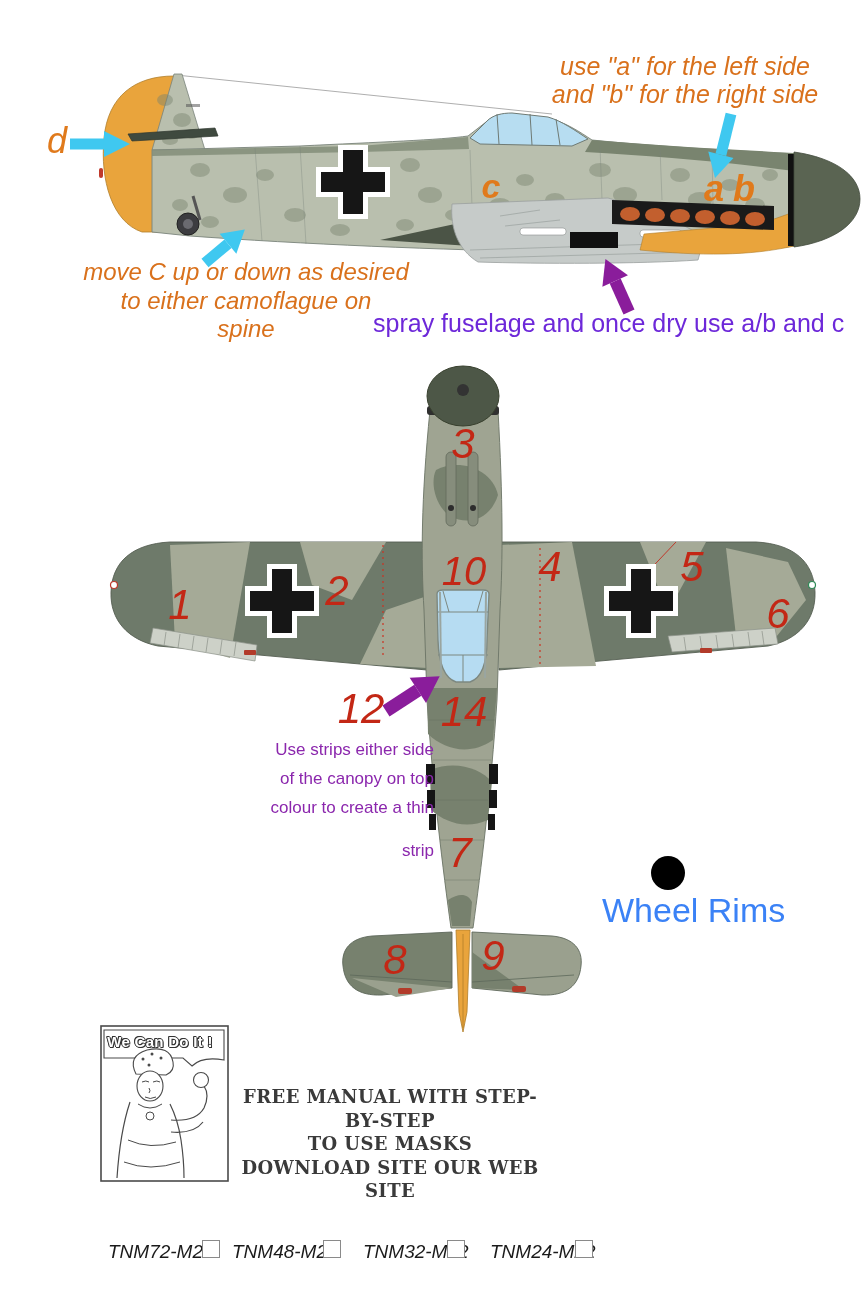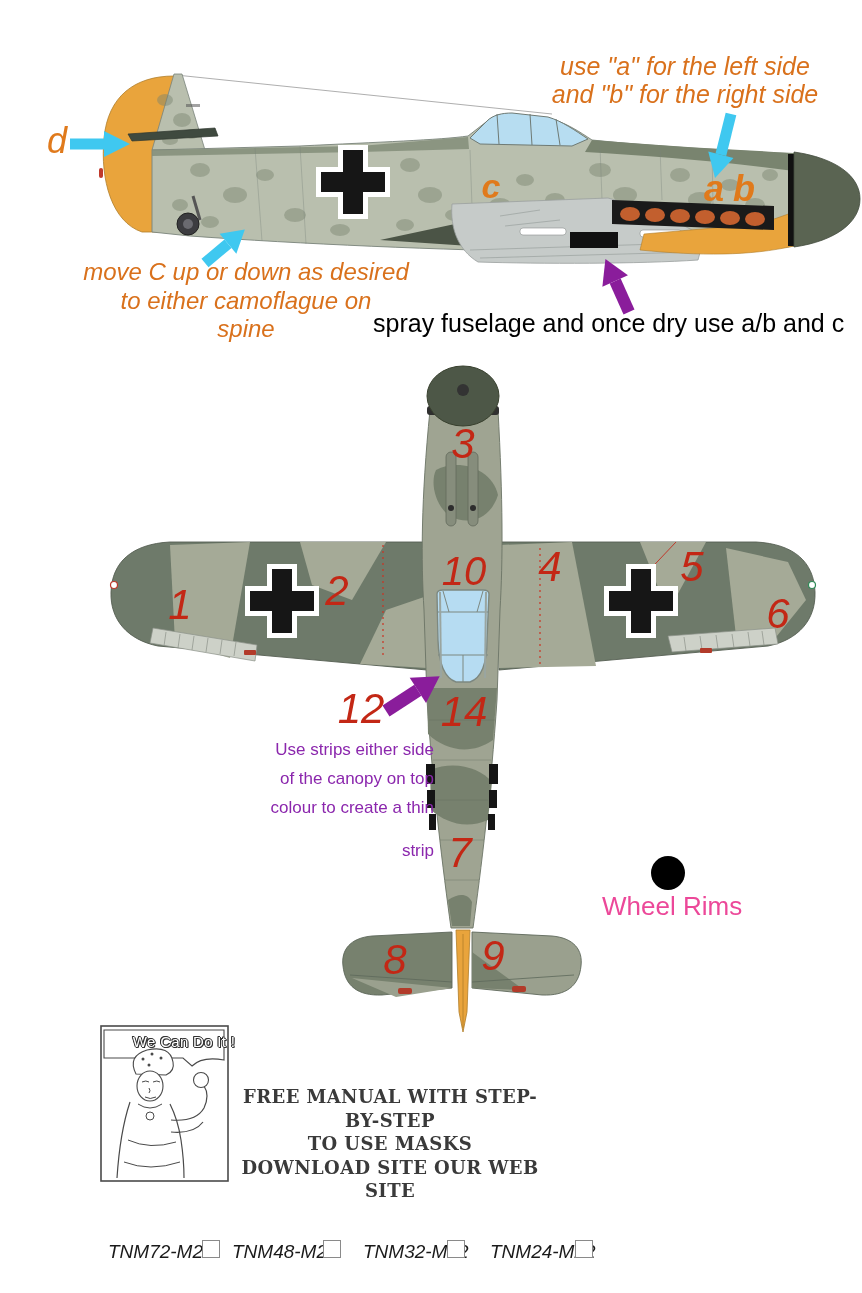--- a/index.html
+++ b/index.html
@@ -8,28 +8,28 @@
   .abs{position:absolute;}
   svg{position:absolute;left:0;top:0;}
   .note-orange{color:#d9711c;font-style:italic;line-height:28px;font-size:25px;text-align:center;}
   .mask-letter{position:absolute;color:#e07a1c;font-style:italic;font-weight:700;
                transform:translate(-50%,-50%);}
   .mask-num{position:absolute;color:#c32715;font-style:italic;font-size:42px;
             transform:translate(-50%,-50%);line-height:1;}
   .canopy-note{position:absolute;left:130px;top:735px;width:304px;text-align:right;
                color:#8b27ad;font-size:17px;line-height:29px;}
   .canopy-note .last{margin-top:14px;}
-  .wheel-rims{position:absolute;left:602px;top:891px;color:#ec4899;font-size:26px;}
-  .spray-note{position:absolute;left:373px;top:309px;color:#000000;font-size:25px;white-space:nowrap;}
+  .wheel-rims{position:absolute;left:602px;top:891px;color:#3b82f6;font-size:34px;}
+  .spray-note{position:absolute;left:373px;top:309px;color:#6d28d9;font-size:25px;white-space:nowrap;}
   .manual-note{position:absolute;left:235px;top:1046px;width:310px;text-align:center;
                font-family:"DejaVu Serif",serif;font-weight:700;font-size:18px;line-height:23.5px;
                color:#3a3a3a;letter-spacing:.4px;margin-top:39px;}
   .poster-title{position:absolute;left:104px;top:1033px;width:112px;text-align:center;
-                font-size:15px;font-weight:400;color:#fff;letter-spacing:.3px;white-space:nowrap;
-                text-shadow:-1px 0 #333,1px 0 #333,0 -1px #333,0 1px #333,1px 1px #333,-1px -1px #333;padding-left:24px;}
+                font-size:15px;font-weight:700;color:#fff;letter-spacing:.3px;white-space:nowrap;
+                text-shadow:-1px 0 #333,1px 0 #333,0 -1px #333,0 1px #333,1px 1px #333,-1px -1px #333;}
   .product{position:absolute;top:1241px;font-style:italic;font-size:19px;color:#1a1a1a;white-space:nowrap;}
   .pbox{position:absolute;top:1240px;width:16px;height:16px;border:1.6px solid #8a8a8a;background:#fff;}
 </style>
 </head>
 <body>
 
 <div class="page">
 
   <svg width="862" height="1293" viewBox="0 0 862 1293">
 

